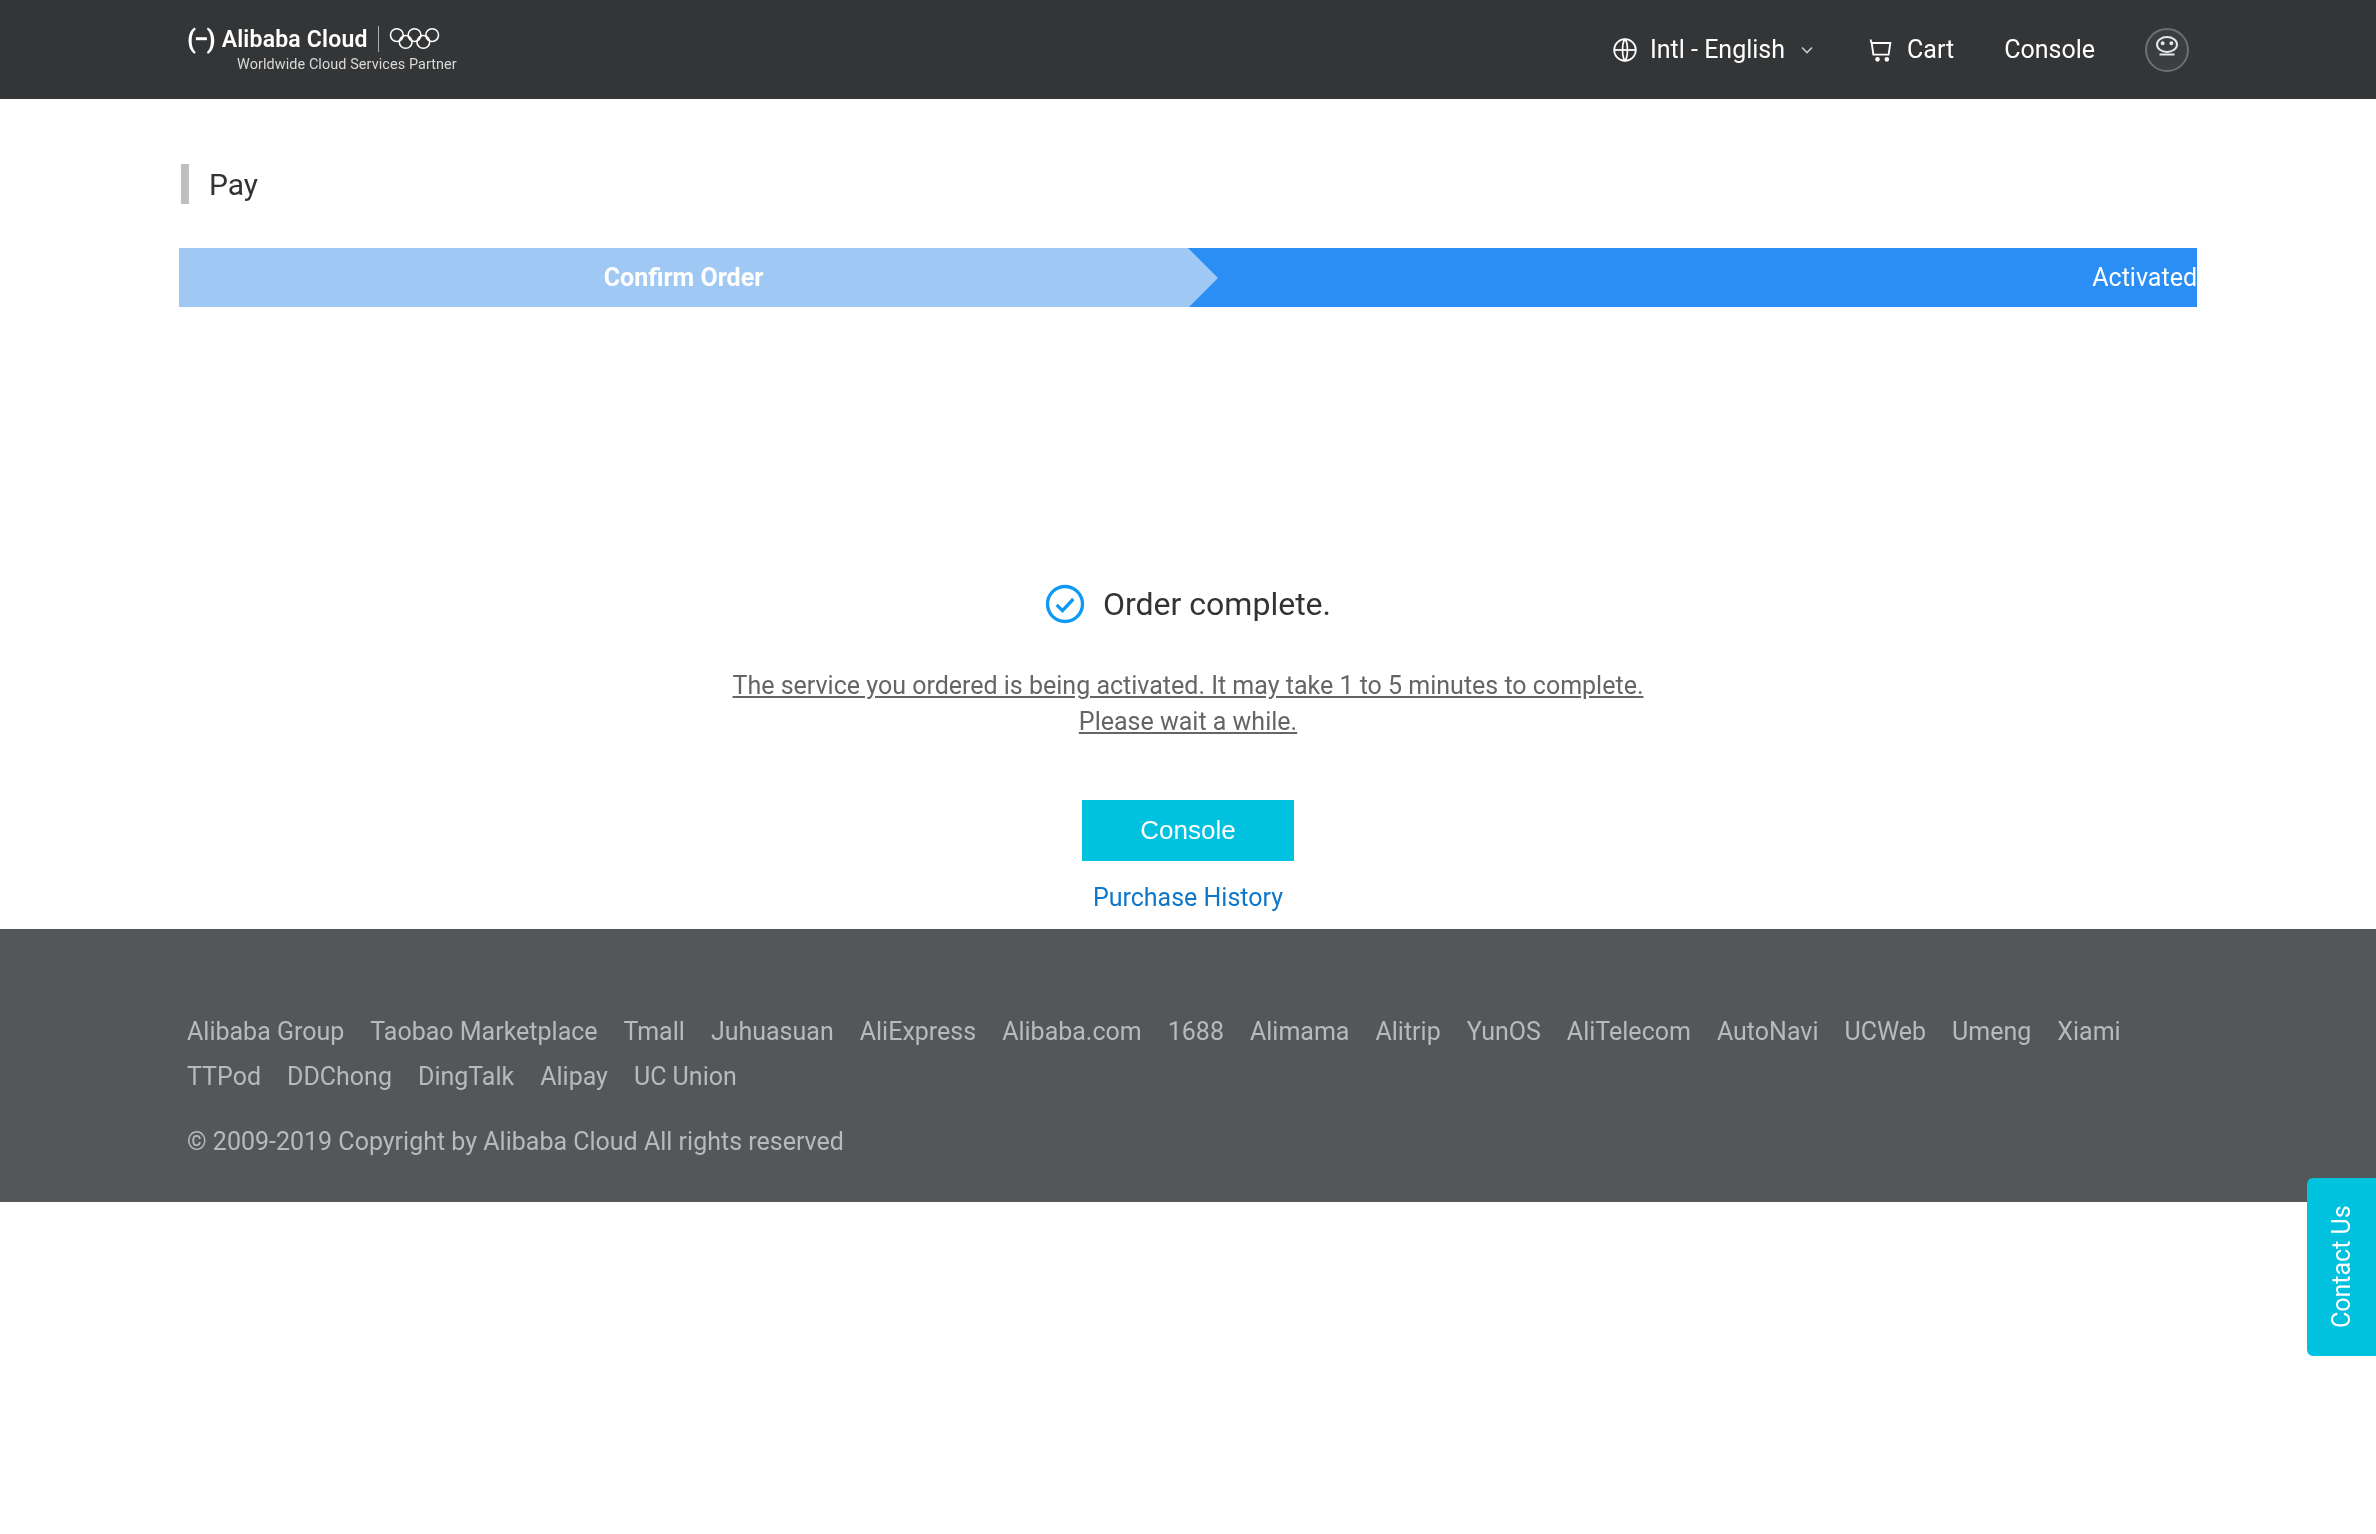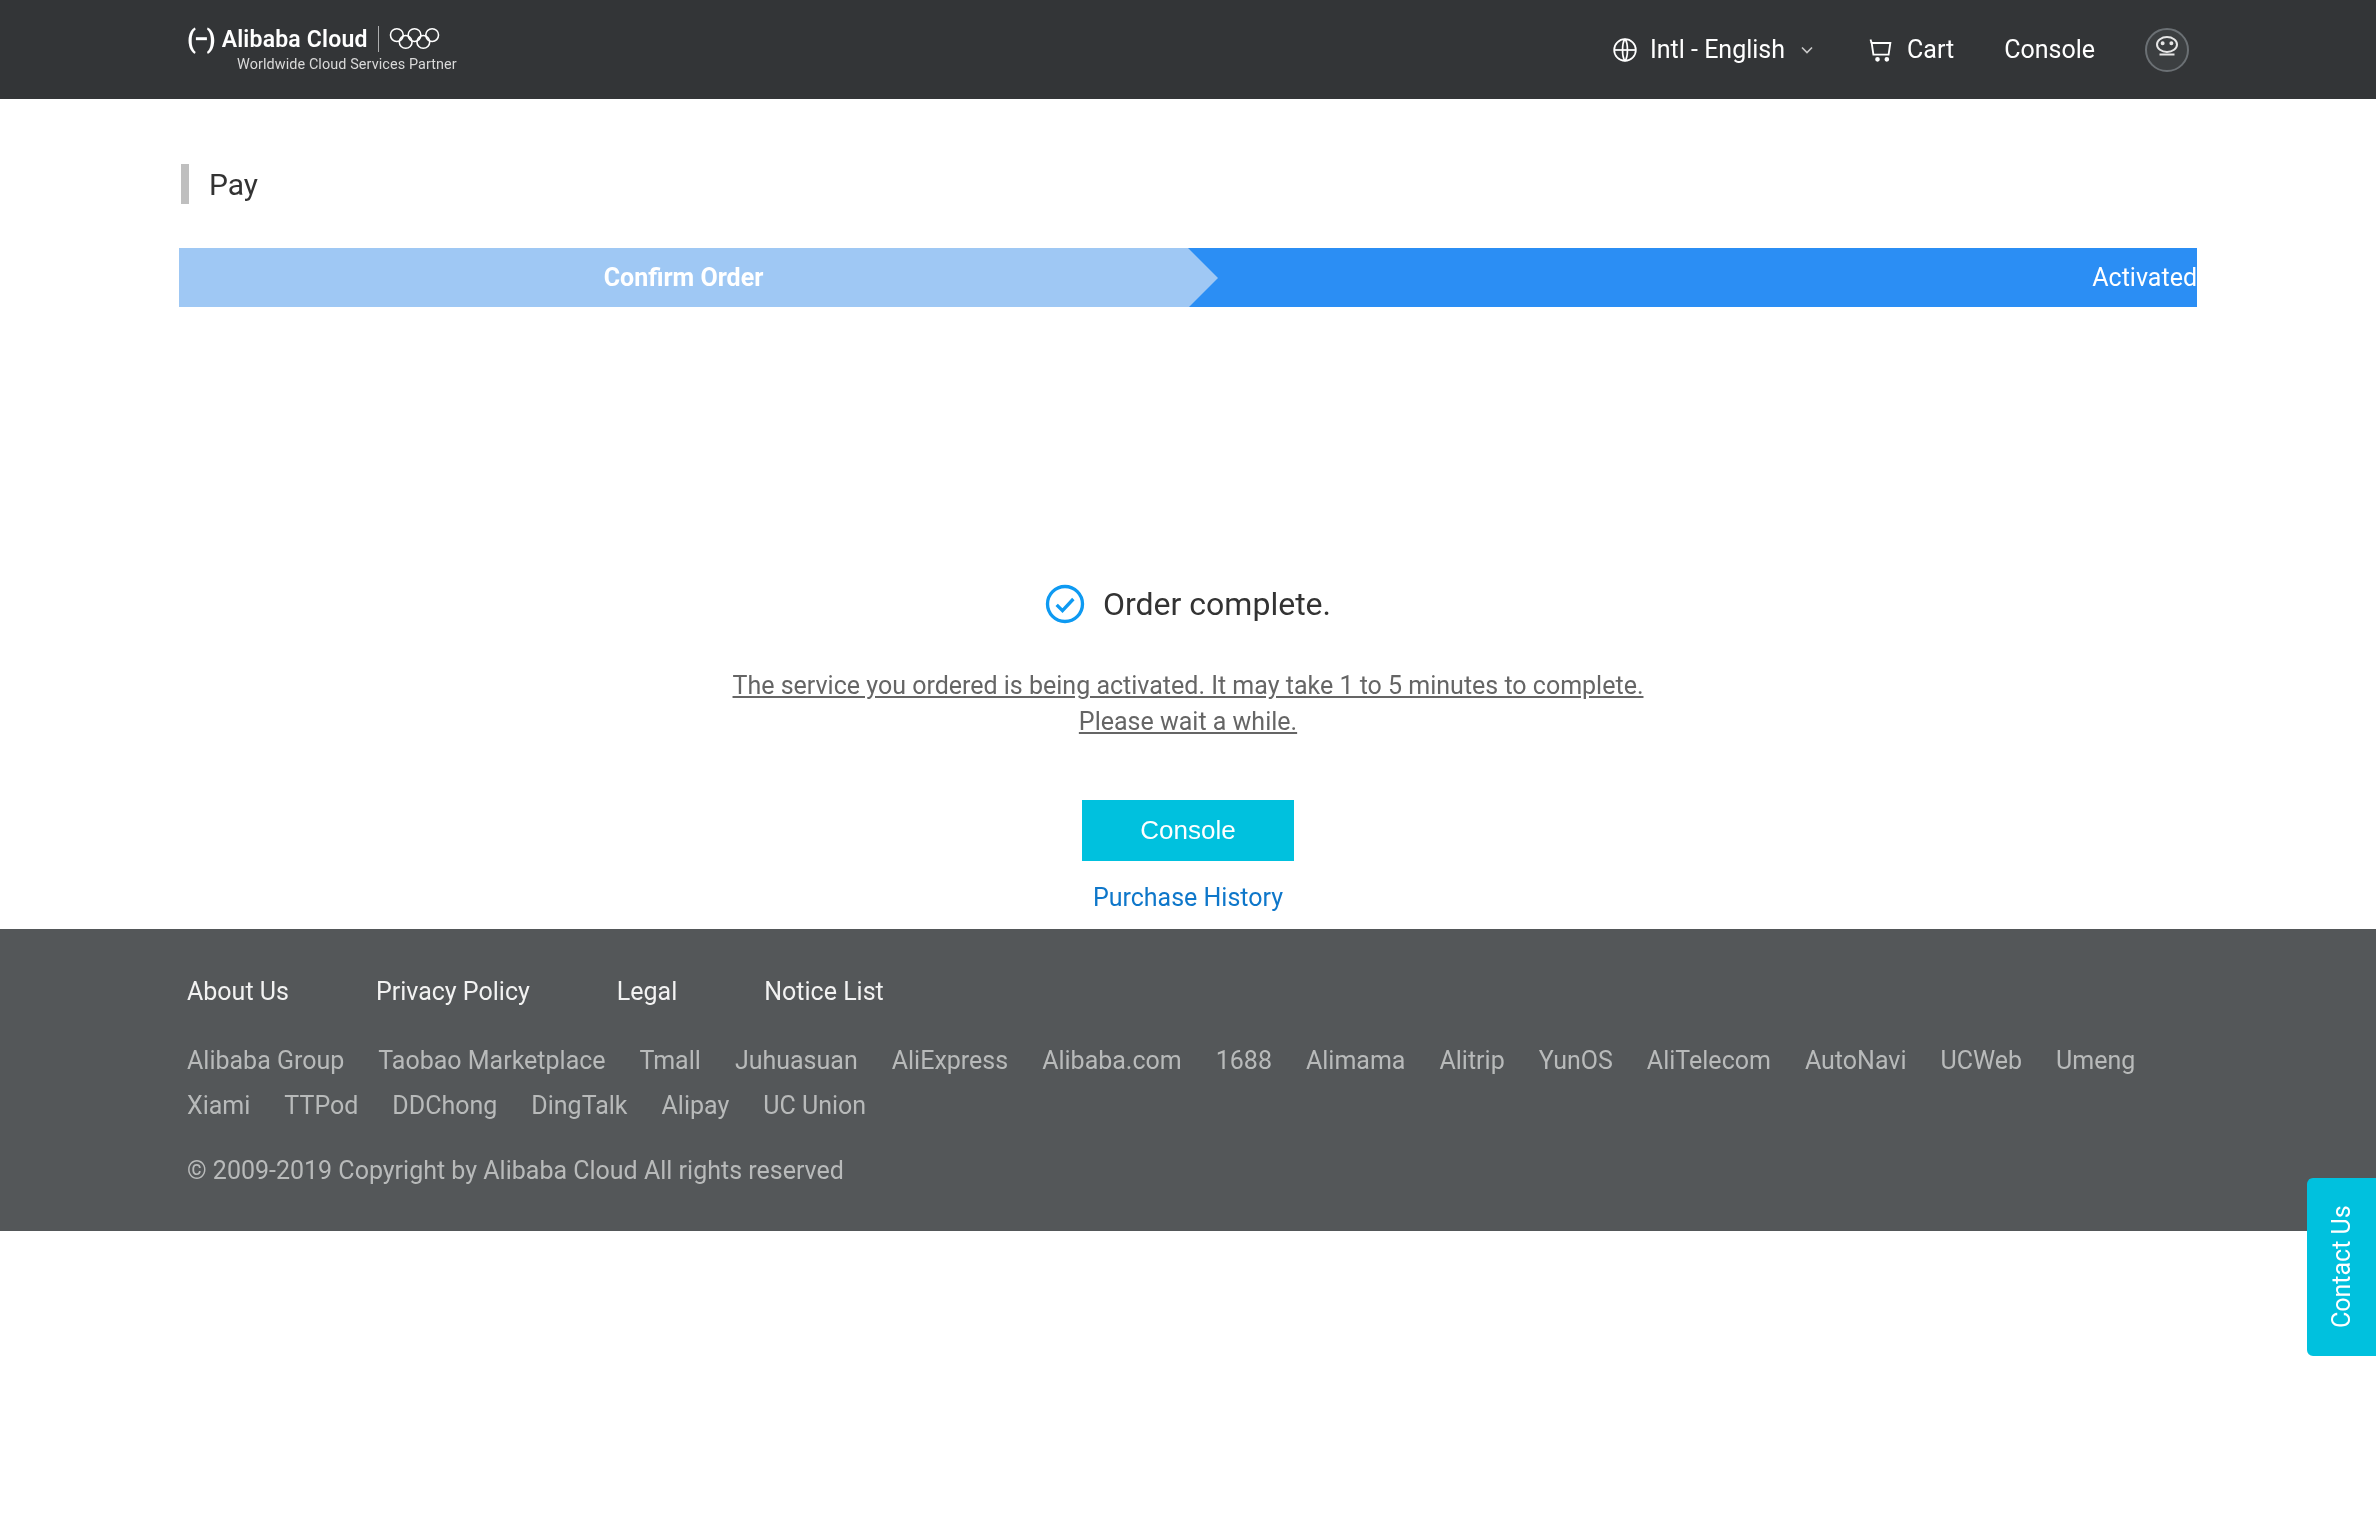--- a/index.html
+++ b/index.html
@@ -162,21 +162,21 @@
     padding: 48px 187px 46px;
     font-size:25px;
   }
   .footer-row1 { display:flex; gap:87px; }
   .footer-row1 a { cursor:pointer; }
   .footer-row2 {
     margin-top:40px;
     color:#b8baba;
     display:flex;
     flex-wrap:wrap;
-    gap:16px 16px;
+    gap:16px 8px;
   }
   .footer-row2 a { cursor:pointer; color:#b8baba; margin-right:18px; }
   .footer-copy {
     margin-top:36px;
     color:#b8baba;
     font-size:25px;
   }
 
   
   .contact-tab {
@@ -300,26 +300,20 @@
     <button class="console-btn">
       <span>Console</span>
     </button>
     <div class="purchase-link">
       <span>Purchase History</span>
     </div>
   </div>
 </div>
 
 <div class="footer">
-  <div class="footer-row1">
-    <a>About Us</a>
-    <a>Privacy Policy</a>
-    <a>Legal</a>
-    <a>Notice List</a>
-  </div>
   <div class="footer-row2" id="footer-network">
       <a>Alibaba Group</a>
       <a>Taobao Marketplace</a>
       <a>Tmall</a>
       <a>Juhuasuan</a>
       <a>AliExpress</a>
       <a>Alibaba.com</a>
       <a>1688</a>
       <a>Alimama</a>
       <a>Alitrip</a>

